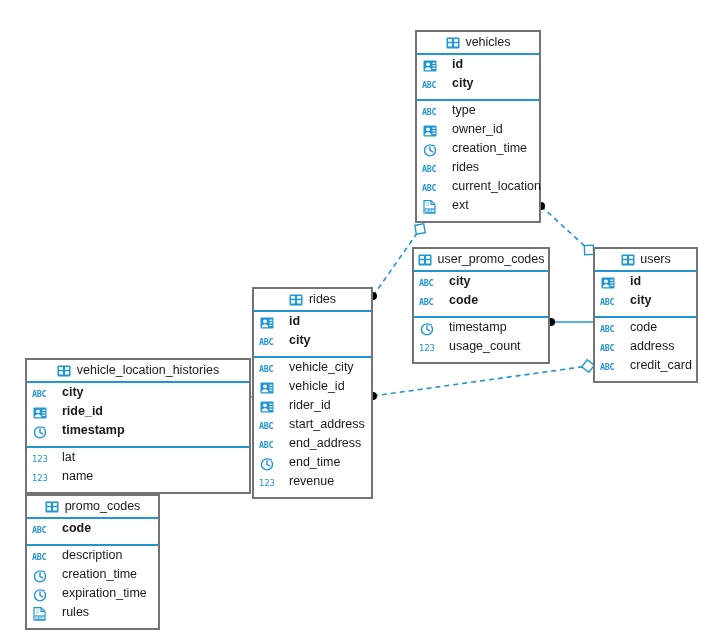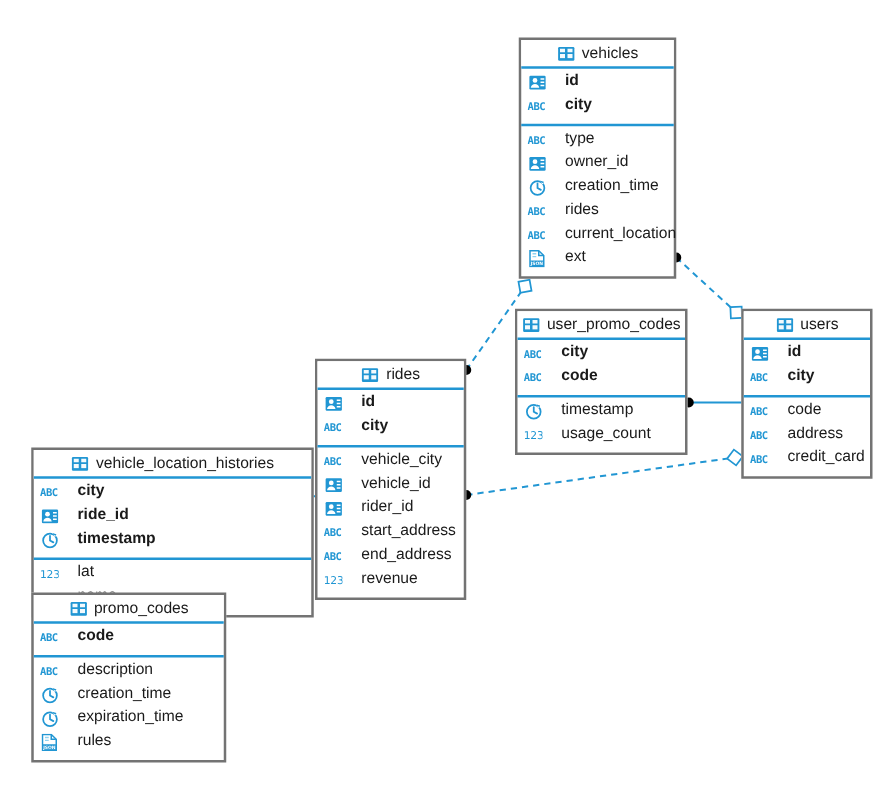--- a/index.html
+++ b/index.html
@@ -423,20 +423,31 @@
         <div class="field">
           <span class="icon">
             <svg width="15" height="11" viewBox="0 0 15 11">
         <text x="0" y="9" font-family="DejaVu Sans Mono, monospace" font-size="8.4" font-weight="bold" fill="#2196d3" letter-spacing="-0.3">ABC</text>
       </svg>
           </span>
           <span class="field-name">end_address</span>
         </div>
         <div class="field">
           <span class="icon">
+            <svg width="14" height="14" viewBox="0 0 14 14">
+        <circle cx="7" cy="7.4" r="5.5" fill="none" stroke="#2196d3" stroke-width="1.4"></circle>
+        <path d="M7 3.6 L7 7.4 L9.7 8.9" fill="none" stroke="#2196d3" stroke-width="1.4" stroke-linecap="round"></path>
+        <path d="M8.6 1.2 L12.6 2.6 L10.9 4.6 Z" fill="#ffffff"></path>
+        <path d="M9.2 2.1 L11.9 3.0" stroke="#2196d3" stroke-width="1.2"></path>
+      </svg>
+          </span>
+          <span class="field-name">end_time</span>
+        </div>
+        <div class="field">
+          <span class="icon">
             <svg width="15" height="11" viewBox="0 0 15 11">
         <text x="0" y="9" font-family="DejaVu Sans, sans-serif" font-size="8.6" fill="#2196d3" letter-spacing="-0.2">123</text>
       </svg>
           </span>
           <span class="field-name">revenue</span>
         </div>
       </div>
     </div>
     <div class="entity" style="left: 25px; top: 334px; width: 226px; margin-top: 24px;">
       <div class="entity-header">
@@ -497,21 +508,21 @@
         <div class="field">
           <span class="icon">
             <svg width="15" height="11" viewBox="0 0 15 11">
         <text x="0" y="9" font-family="DejaVu Sans, sans-serif" font-size="8.6" fill="#2196d3" letter-spacing="-0.2">123</text>
       </svg>
           </span>
           <span class="field-name">name</span>
         </div>
       </div>
     </div>
-    <div class="entity" style="left: 25px; top: 474px; width: 156px;">
+    <div class="entity" style="left: 25px; top: 494px; width: 135px;">
       <div class="entity-header">
         <span class="icon">
           <svg width="14" height="12" viewBox="0 0 14 12">
         <rect x="0.5" y="0.5" width="13" height="11" rx="1" fill="#2196d3"></rect>
         <rect x="2" y="2" width="4" height="2.8" fill="#ffffff" opacity="0.95"></rect>
         <rect x="8" y="2" width="4" height="2.8" fill="#ffffff" opacity="0.95"></rect>
         <rect x="2" y="6.2" width="4" height="3.3" fill="#ffffff" opacity="0.95"></rect>
         <rect x="8" y="6.2" width="4" height="3.3" fill="#ffffff" opacity="0.95"></rect>
       </svg>
         </span>

